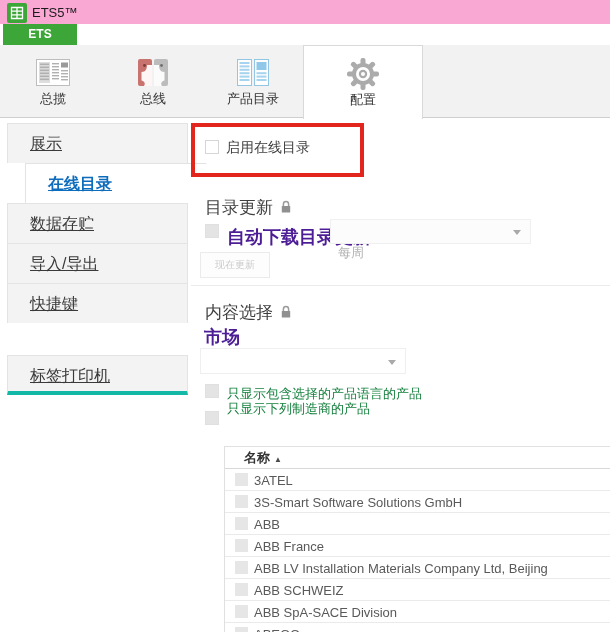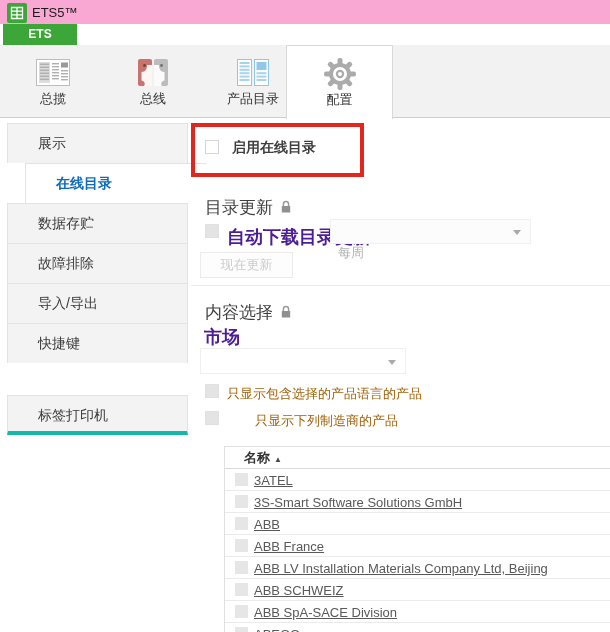--- a/index.html
+++ b/index.html
@@ -21,63 +21,63 @@
     background:#f2f2f2; border-bottom:1px solid #cfcfcf; }
   .tool-tab { position:absolute; top:45px; height:72px; width:100px; text-align:center; cursor:default; }
   .tool-tab .ticon { display:block; margin:12px auto 1px auto; width:36px; height:32px; }
   .tool-tab .tlabel { font-size:13px; color:#333; }
   .tool-tab.selected { background:#fff; border:1px solid #d9d9d9; border-bottom:none;
     height:74px; z-index:3; }
 
   
   #sidebar { position:absolute; left:7px; top:123px; width:181px; }
   .side-item { height:40px; line-height:39px; background:#f3f3f3;
-    border:1px solid #e3e3e3; border-bottom:none; padding-left:30px;
-    font-size:14px; color:#3a3a3a; cursor:pointer; }
+    border:1px solid #e3e3e3; border-bottom:none; padding-left:22px;
+    font-size:16px; color:#3a3a3a; cursor:pointer;text-decoration:underline; }
   .side-item:last-child { border-bottom:4px solid #14b8a6;margin-top:32px; }
   .side-item.selected { background:#fff; color:var(--blue); font-weight:bold;
     width:182px; border-right:1px solid #fff;margin-left:18px; }
 
   
   #red-rect { position:absolute; left:191px; top:123px; width:173px; height:54px;
     border:4px solid var(--red); z-index:6; }
 
   .cb { position:absolute; width:14px; height:14px; background:#fff;
     border:1px solid #d6d6d6; }
   .cb.dis { background:#e4e4e4; border:1px solid #e0e0e0; }
 
   .section-h { position:absolute; font-size:17px; color:#3f3f3f; }
   .lock { display:inline-block; vertical-align:-1px; margin-left:7px; }
 
   .lbl14 { position:absolute; font-size:14px; color:#3f3f3f; }
-  .lbl13 { position:absolute; font-size:13px; color:#a16207; }
+  .lbl13 { position:absolute; font-size:13px; color:#15803d; }
   .lblb  { position:absolute; font-size:18px; color:#4c1d95; font-weight:bold;font-family:Liberation Serif, serif; }
 
   .combo { position:absolute; border:1px solid #f0f0f0; background:#fcfcfc; }
   .combo .val { position:absolute; left:7px; top:4px; font-size:13px; color:#b3b3b3;margin-top:20px; }
   .darr { position:absolute; right:9px; top:10px; width:0; height:0;
     border-left:4px solid transparent; border-right:4px solid transparent;
     border-top:5px solid #a9a9a9; }
 
-  #update-btn { position:absolute; left:200px; top:252px; width:93px; height:26px;
-    background:#fdfdfd; border:1px solid #ebebeb; color:#cbcbcb; font-size:13px;
+  #update-btn { position:absolute; left:200px; top:252px; width:70px; height:26px;
+    background:#fdfdfd; border:1px solid #ebebeb; color:#cbcbcb; font-size:10px;
     text-align:center; line-height:24px; }
 
   #divider { position:absolute; left:191px; top:285px; width:419px; height:1px; background:#ebebeb; }
 
   
   #man-table { position:absolute; left:224px; top:446px; width:388px;
     border-left:1px solid #e0e0e0; border-top:1px solid #e0e0e0; background:#fff; }
   .t-head { height:22px; border-bottom:1px solid #d9d9d9; line-height:21px;
     padding-left:19px; font-size:13px; font-weight:bold; color:#333; }
   .t-head .sort { font-size:8px; color:#4a4a4a; margin-left:4px; }
   .t-row { position:relative; height:22px; border-bottom:1px solid #eaeaea; line-height:21px; }
   .t-row .rcb { position:absolute; left:10px; top:4px; width:13px; height:13px;
     background:#e6e6e6; }
-  .t-row .rname { margin-left:29px; font-size:13px; color:#595959; white-space:nowrap;text-decoration:underline; }
+  .t-row .rname { margin-left:29px; font-size:13px; color:#595959; white-space:nowrap; }
 
   :root { --green:#3da639; --blue:#0e6cbd; --red:#e3261d; }
 </style>
 </head>
 <body>
 
 <div id="titlebar">
   <svg id="app-logo" viewBox="0 0 20 20">
     <rect x="0" y="0" width="20" height="20" rx="2" fill="#3da639"></rect>
     <path d="M4.5 4.5 h11 v11 h-11 z M10 4.5 v11 M4.5 8.2 h11 M4.5 11.9 h11" fill="none" stroke="#fff" stroke-width="1.3"></path>
@@ -143,50 +143,49 @@
     <rect x="21.5" y="5" width="10" height="8" fill="#8fc8e8"></rect>
     <g fill="#a6d3ed">
       <rect x="21.5" y="15.2" width="10" height="2"></rect>
         <rect x="21.5" y="18.6" width="10" height="2"></rect>
       <rect x="21.5" y="22" width="10" height="2"></rect>
     </g>
   </svg>
   <div class="tlabel">产品目录</div>
 </div>
 
-<div class="tool-tab selected" style="left:286px; width:107px;">
+<div class="tool-tab selected" style="left:303px; width:120px;">
   <svg class="ticon" viewBox="0 0 36 32">
     <g fill="#ababab">
       <rect x="15.5" y="0" width="5" height="32" rx="2" transform="rotate(0 18 16)"></rect>
       <rect x="15.5" y="0" width="5" height="32" rx="2" transform="rotate(45 18 16)"></rect>
       <rect x="15.5" y="0" width="5" height="32" rx="2" transform="rotate(90 18 16)"></rect>
       <rect x="15.5" y="0" width="5" height="32" rx="2" transform="rotate(135 18 16)"></rect>
       <circle cx="18" cy="16" r="11"></circle>
     </g>
     <circle cx="18" cy="16" r="7" fill="#fff"></circle>
     <circle cx="18" cy="16" r="4.2" fill="#ababab"></circle>
     <circle cx="18" cy="16" r="2" fill="#fff"></circle>
   </svg>
   <div class="tlabel">配置</div>
 </div>
 
 <div id="sidebar">
   <div class="side-item">展示</div>
   <div class="side-item selected">在线目录</div>
   <div class="side-item">数据存贮</div>
-  <div class="side-item">故障排除</div>
   <div class="side-item">导入/导出</div>
   <div class="side-item">快捷键</div>
   <div class="side-item">标签打印机</div>
 </div>
 
 <div id="red-rect"></div>
 
 <div class="cb" style="left:205px; top:140px;"></div>
-<div class="lbl14" style="left:232px; top:139px;font-weight:bold;">启用在线目录</div>
+<div class="lbl14" style="left:226px; top:139px;">启用在线目录</div>
 
 <div class="section-h" style="left:205px; top:196px;">
   <span>目录更新</span><svg class="lock" width="12" height="14" viewBox="0 0 12 14">
     <path d="M3.4 6 V4.2 a2.6 2.6 0 0 1 5.2 0 V6" fill="none" stroke="#9a9a9a" stroke-width="1.5"></path>
     <rect x="1.8" y="6" width="8.4" height="6.6" rx="0.6" fill="#909090"></rect>
   </svg>
 </div>
 
 <div class="cb dis" style="left:205px; top:224px;"></div>
 <div class="lblb" style="left:227px; top:225px;">自动下载目录更新</div>
@@ -211,21 +210,21 @@
 
 <div class="combo" style="left:200px; top:348px; width:206px; height:26px; background:#fff; border-color:#efefef;">
   <span class="val"></span>
   <span class="darr" style="top:11px;"></span>
 </div>
 
 <div class="cb dis" style="left:205px; top:384px;"></div>
 <div class="lbl13" style="left:227px; top:385px;">只显示包含选择的产品语言的产品</div>
 
 <div class="cb dis" style="left:205px; top:411px;"></div>
-<div class="lbl13" style="left:227px; top:412px;margin-left:28px;">只显示下列制造商的产品</div>
+<div class="lbl13" style="left:227px; top:400px;">只显示下列制造商的产品</div>
 
 <div id="man-table">
   <div class="t-head">
     <span>名称</span><span class="sort">▲</span>
   </div>
   <div class="t-row">
     <span class="rcb"></span>
     <span class="rname">3ATEL</span>
   </div>
   <div class="t-row">

